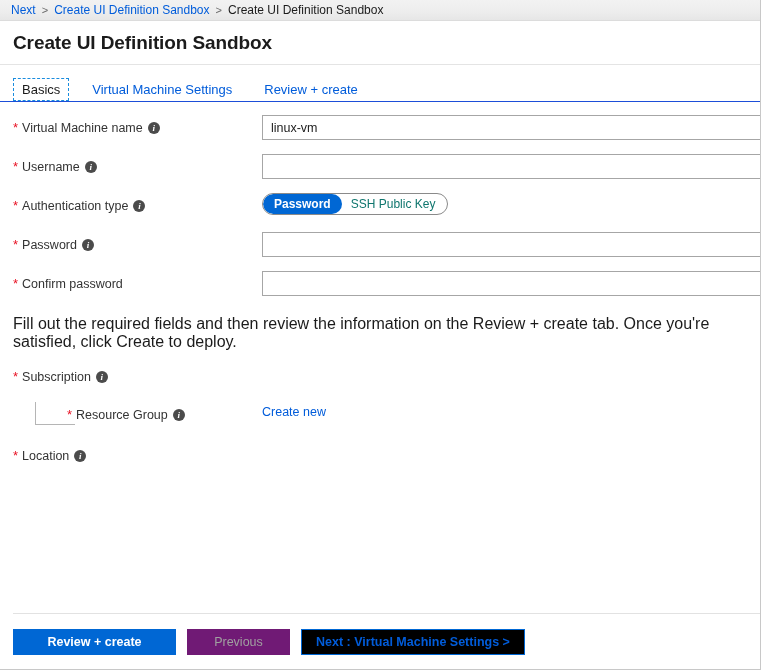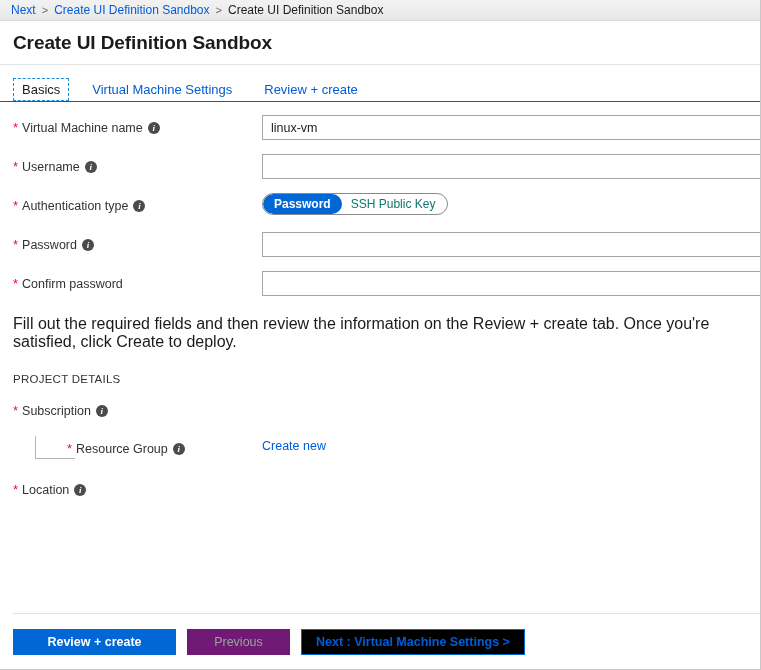--- a/index.html
+++ b/index.html
@@ -342,21 +342,20 @@
         <span class="lbl-text">Confirm password</span>
       </div>
       <div class="ctl-col">
         <input class="txt" type="password" value="" style="">
       </div>
     </div>
   </div>
 
   <div class="desc">Fill out the required fields and then review the information on the Review + create tab. Once you're satisfied, click Create to deploy.</div>
 
-  <div class="section-head">PROJECT DETAILS</div>
 
   <div class="form-area">
 
     <div class="row">
       <div class="lbl-col">
         <span class="req">*</span>
         <span class="lbl-text">Subscription</span>
         <span class="info">i</span>
       </div>
     </div>

